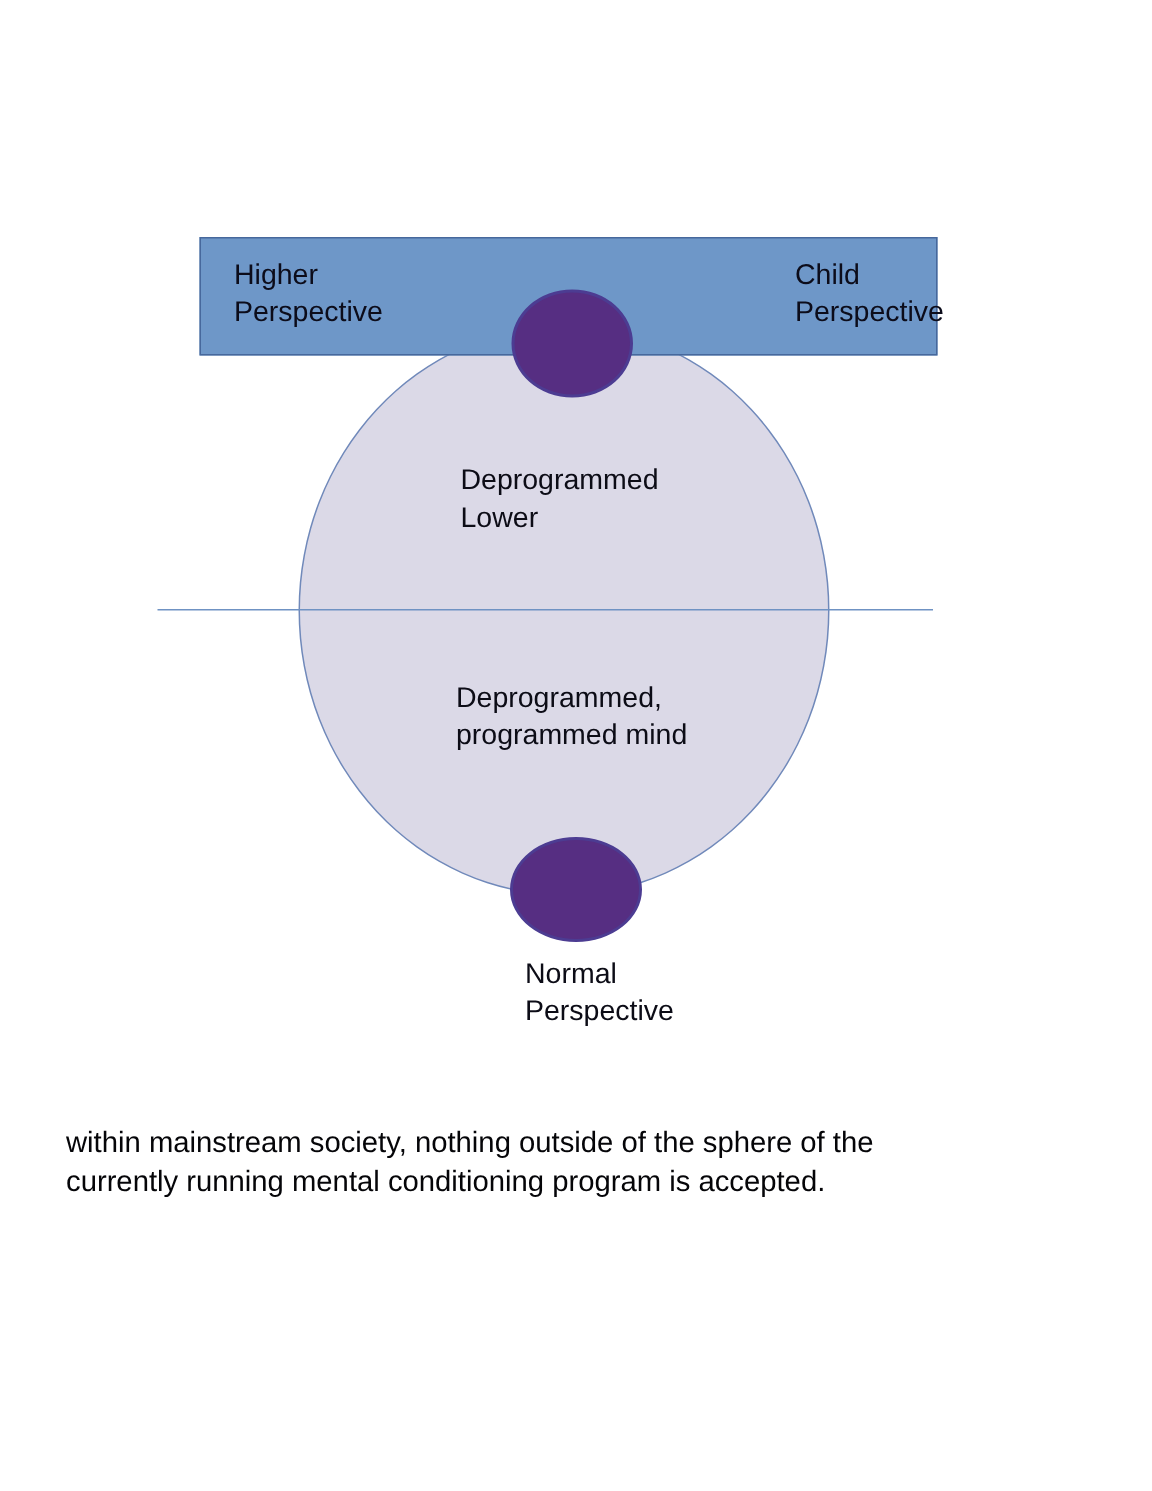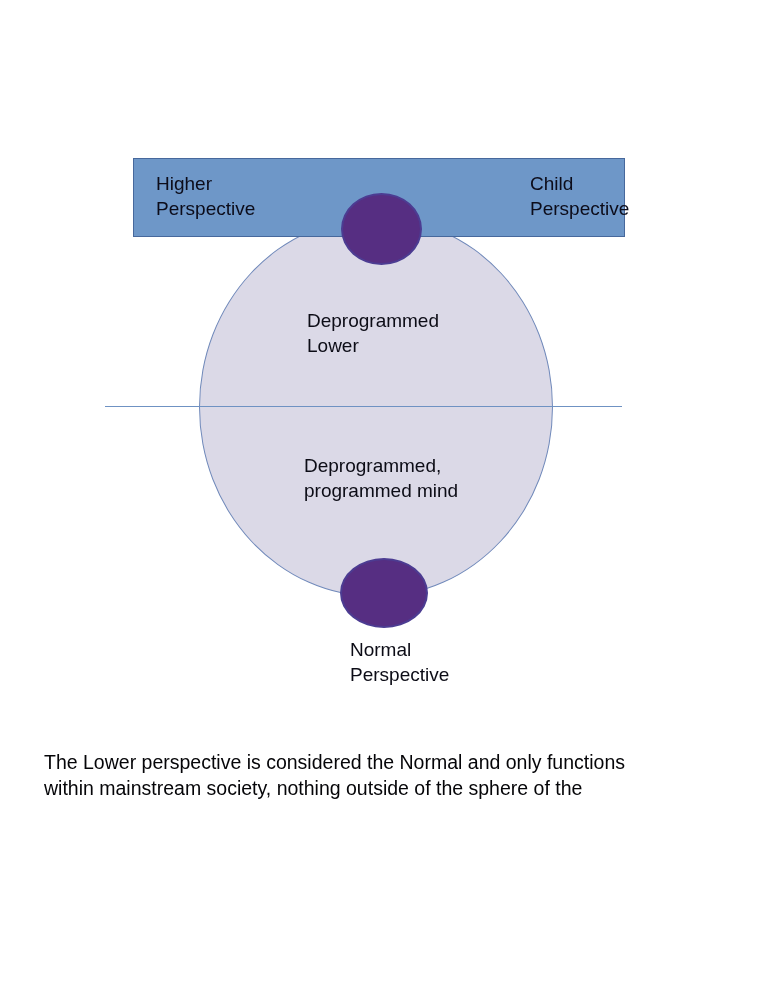--- a/index.html
+++ b/index.html
@@ -131,17 +131,17 @@
     <div>Deprogrammed,</div>
     <div>programmed mind</div>
   </div>
 
   <div class="float-label label-lower">
     <div>Normal</div>
     <div>Perspective</div>
   </div>
 
   <div class="caption">
-    <div>The Lower perspective is considered the Normal and only functions</div>
     <div>within mainstream society, nothing outside of the sphere of the</div>
+    <div>currently running mental conditioning program is accepted.</div>
   </div>
 
 </div>
 
 </body></html>

